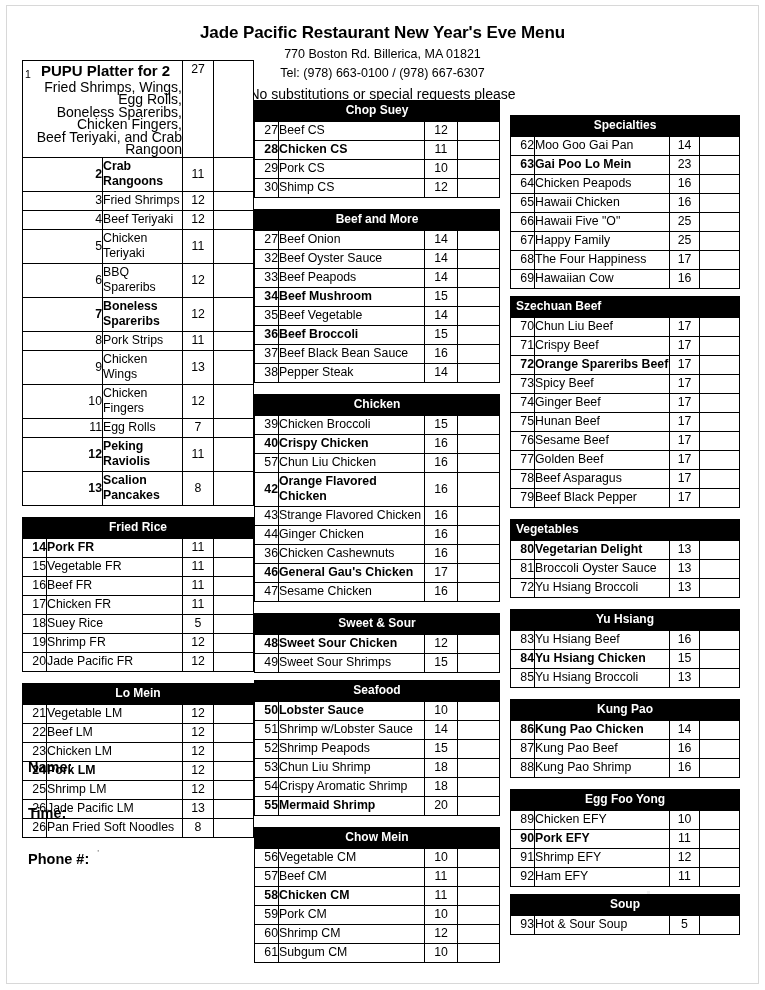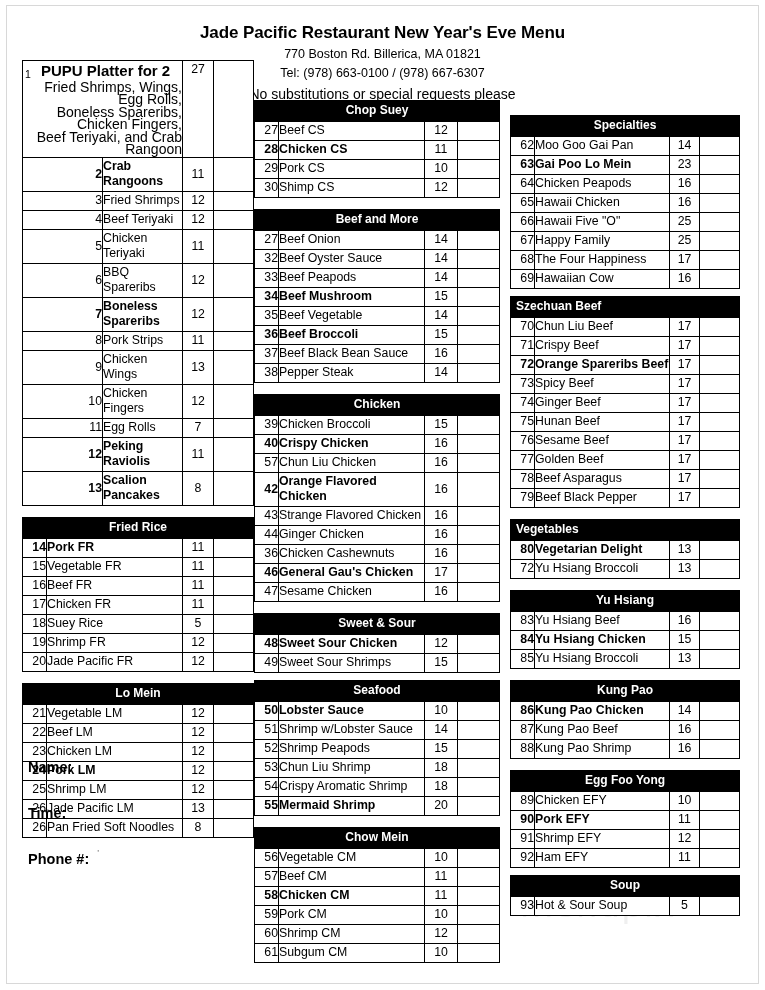--- a/index.html
+++ b/index.html
@@ -755,20 +755,26 @@
       </table>
     </div>
     <div class="gap"></div>
     <div class="section">
       <div class="sec-head left-align">Vegetables</div>
       <table class="items">
         <tbody>
           <tr class="bold">
             <td class="num">80</td>
             <td class="nm">Vegetarian Delight</td>
+            <td class="price" style="font-weight: normal;">13</td>
+            <td class="qty"></td>
+          </tr>
+          <tr>
+            <td class="num">81</td>
+            <td class="nm">Broccoli Oyster Sauce</td>
             <td class="price" style="font-weight: normal;">13</td>
             <td class="qty"></td>
           </tr>
           <tr>
             <td class="num">72</td>
             <td class="nm">Yu Hsiang Broccoli</td>
             <td class="price" style="font-weight: normal;">13</td>
             <td class="qty"></td>
           </tr>
         </tbody>

